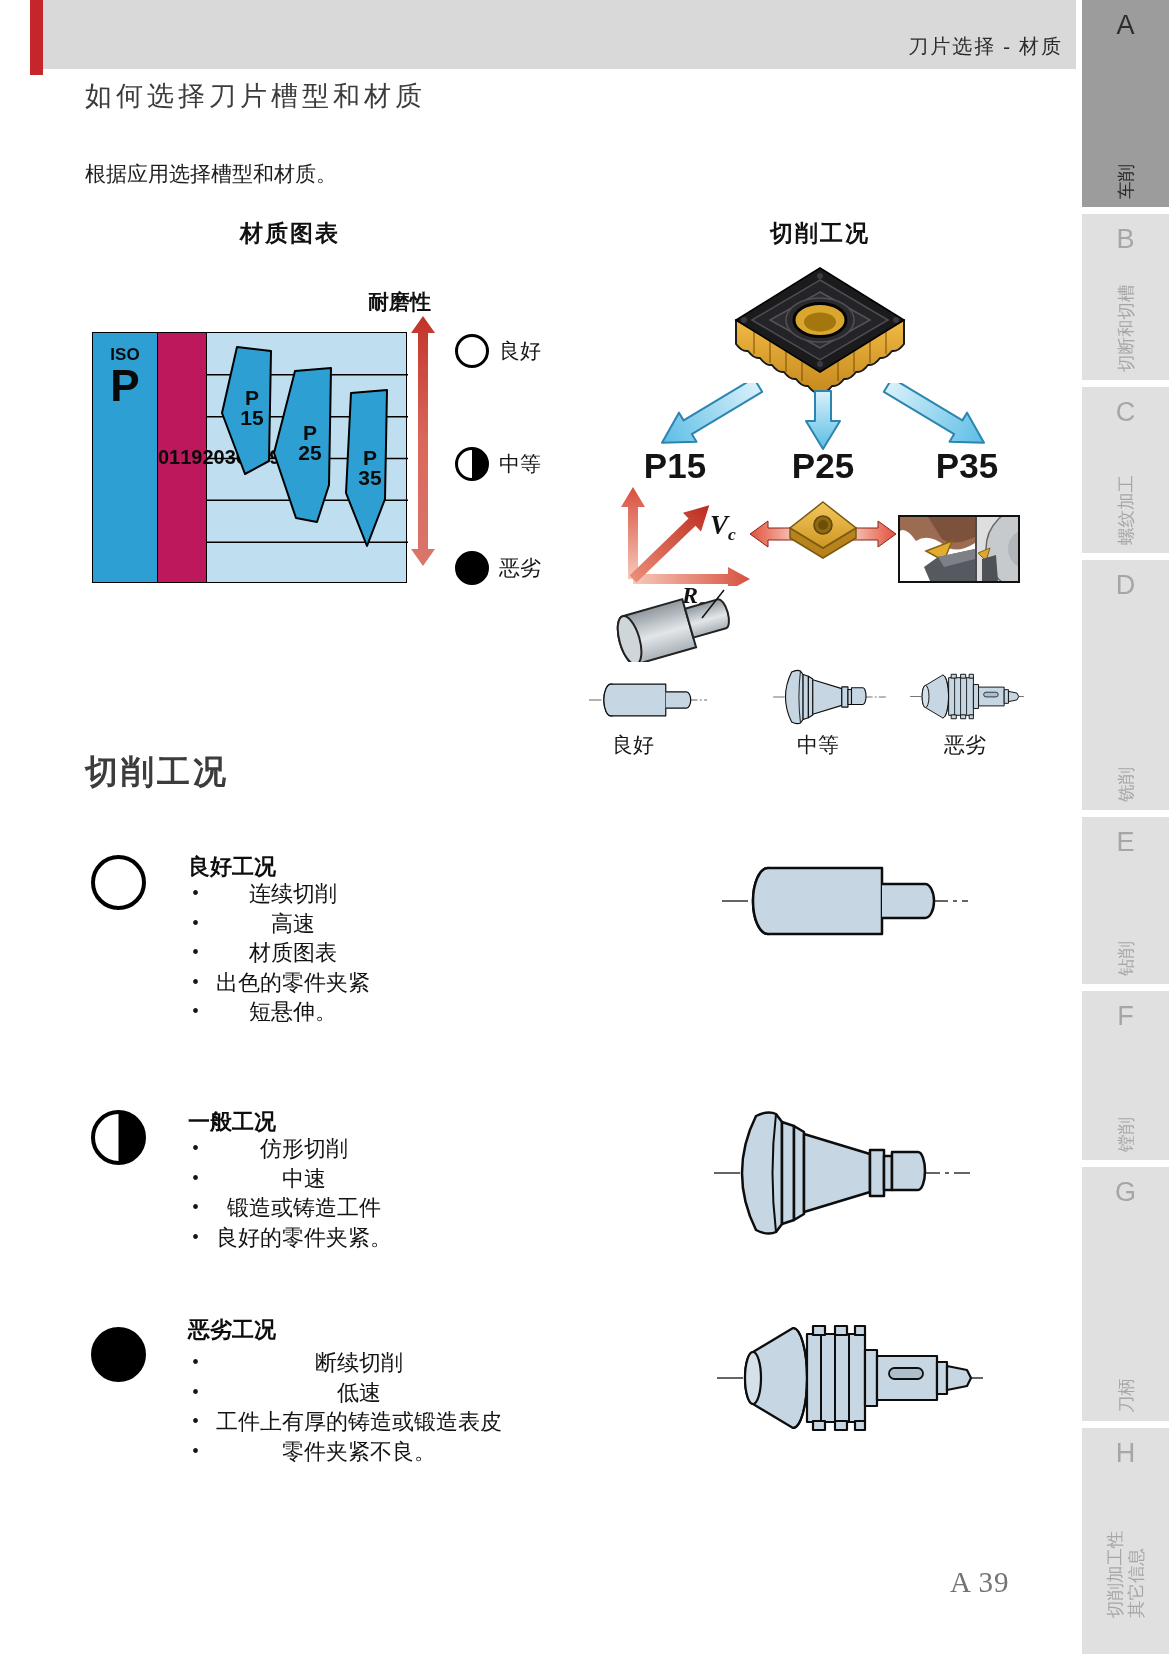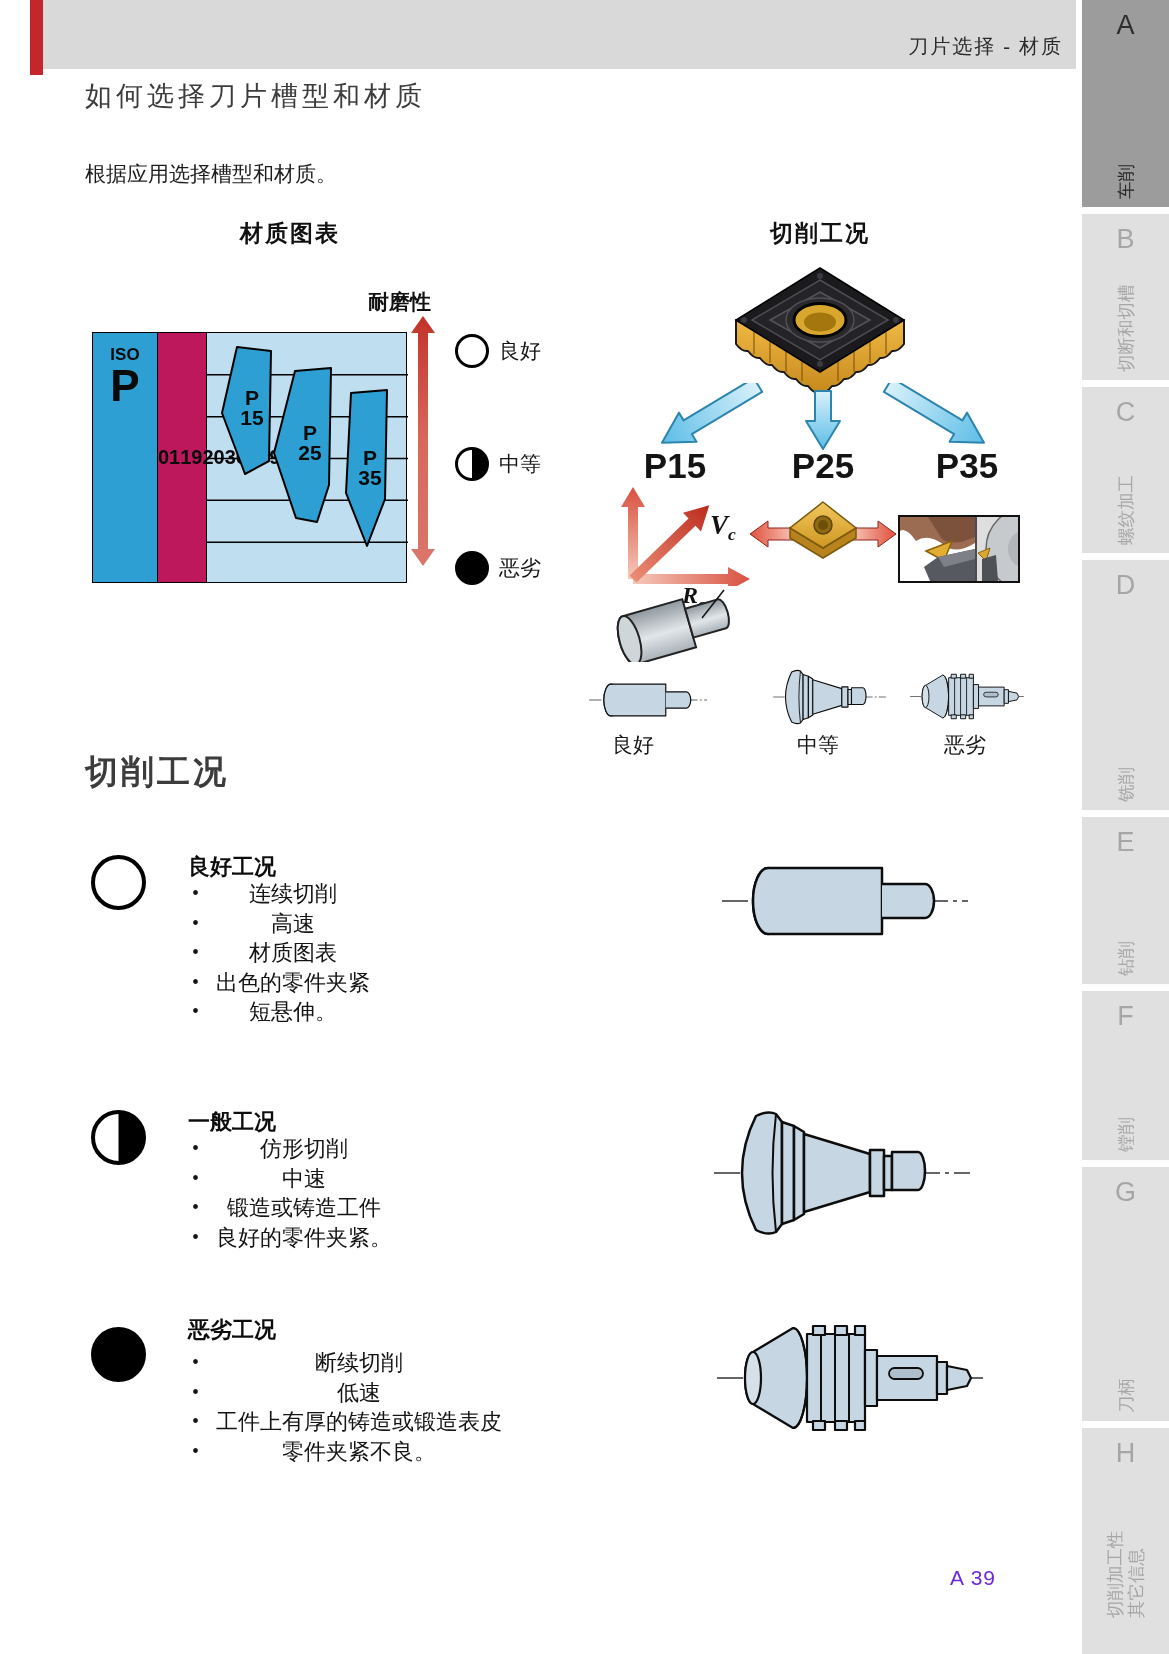--- a/index.html
+++ b/index.html
@@ -99,21 +99,21 @@
   .cond-title { position:absolute; left:188px; font-size:22px; font-weight:bold; color:#0d0d0d; }
   .ct-1 { top:852px; } .ct-2 { top:1107px; } .ct-3 { top:1315px; }
   .cond-list { position:absolute; left:190px; list-style:none;text-align:center; }
   .cl-1 { top:879px; } .cl-2 { top:1134px; } .cl-3 { top:1348px; }
   .cond-list li { position:relative; padding-left:26px; font-family:"Liberation Serif", serif;
                   font-size:22px; line-height:29.5px; color:#141414; }
   .cond-list li::before { content:"•"; position:absolute; left:2px; font-size:20px; }
   .wp { position:absolute; }
   .wp-1 { left:720px; top:856px; } .wp-2 { left:712px; top:1098px; } .wp-3 { left:715px; top:1316px; }
 
-  .page-num { position:absolute; left:950px; top:1566px; font-size:21px; color:#6d28d9; letter-spacing:1px; }
+  .page-num { position:absolute; left:950px; top:1566px; font-size:29px; color:#737373; letter-spacing:1px;font-family:Liberation Serif, serif; }
 </style>
 </head>
 <body>
 
 <div class="page">
 
   <div class="red-strip"></div>
   <div class="header-bar">
     <span class="header-title">刀片选择 - 材质</span>
   </div>

